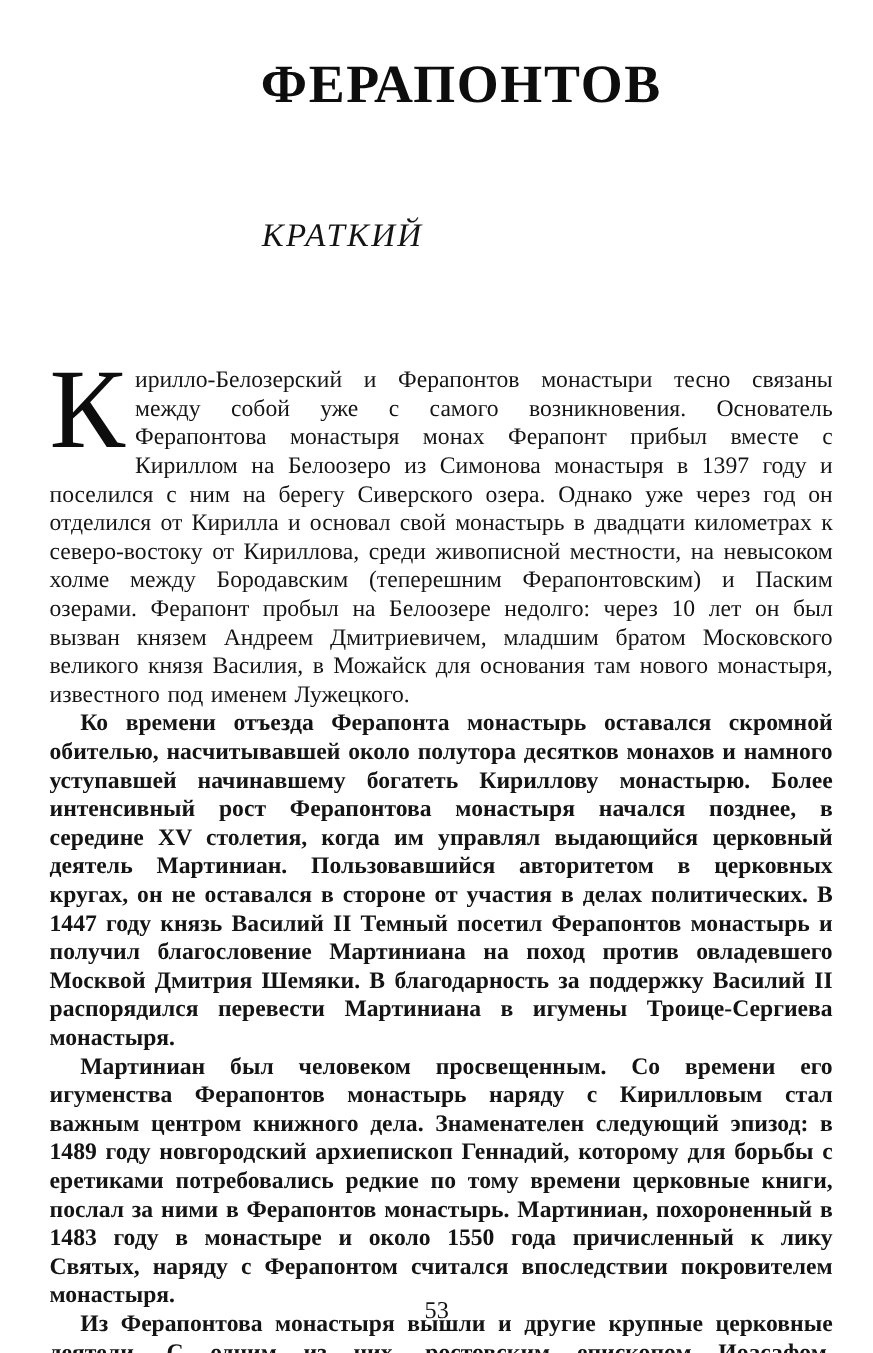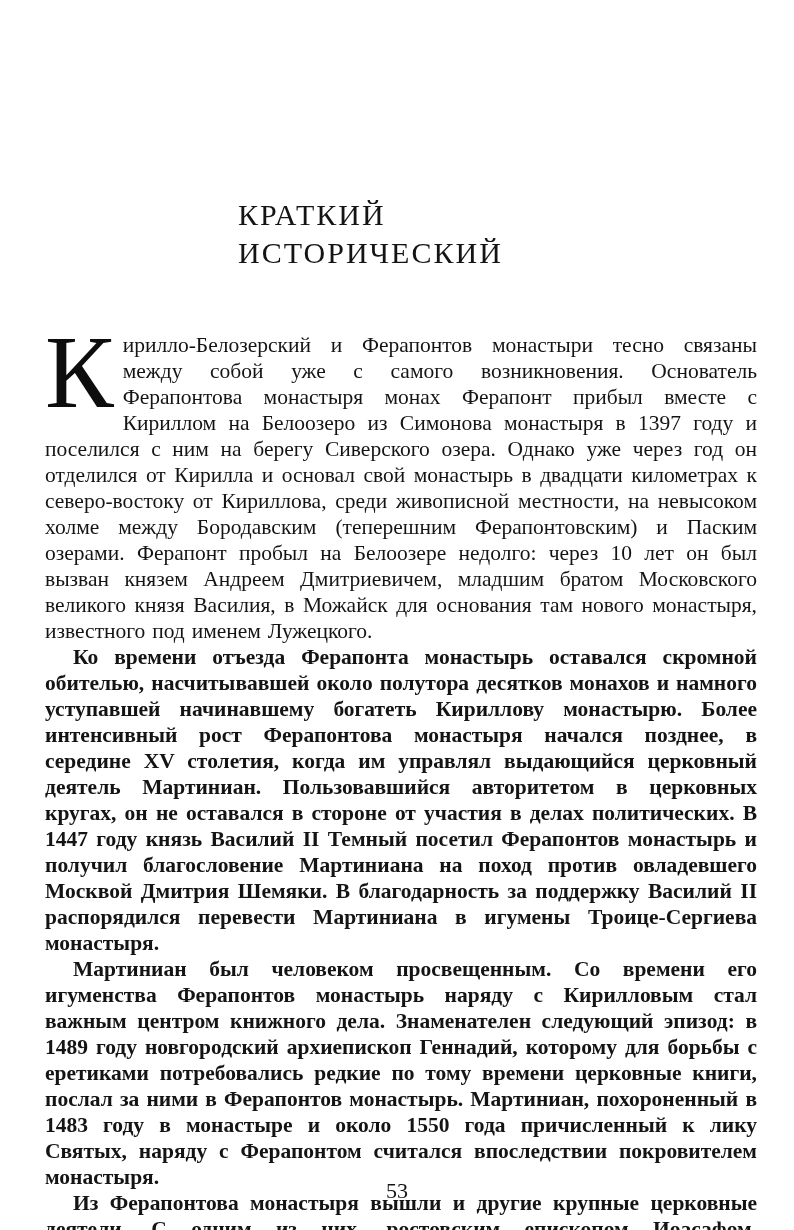--- a/index.html
+++ b/index.html
@@ -32,20 +32,21 @@
   .subtitle {
     margin: 0;
     position: absolute;
     left: 238px;
     top: 196px;
     font-size: 30px;
     font-weight: normal;
     line-height: 38px;
     letter-spacing: 2px;
     color: #141414;
+    font-style: italic;
   }
   .subtitle .line { display: block; }
   .body-text {
     position: absolute;
     left: 45px;
     top: 332px;
     width: 712px;
     font-size: 21.5px;
     line-height: 26px;
     text-align: justify;
@@ -76,25 +77,25 @@
     font-size: 22px;
     color: #141414;
   }
 </style>
 </head>
 <body>
 
 <div class="page">
 
   <h1 class="title">
+    <span class="line">ФЕРАПОНТОВ</span>
   </h1>
 
   <h2 class="subtitle">
     <span class="line">КРАТКИЙ</span>
-    <span class="line">ИСТОРИЧЕСКИЙ</span>
   </h2>
 
   <div class="body-text">
     <p class="para">
       <span class="drop-cap">К</span><span>ирилло-Белозерский и Ферапонтов монастыри тесно связаны между собой уже с самого возникновения. Основатель Ферапонтова монастыря монах Ферапонт прибыл вместе с Кириллом на Белоозеро из Симонова монастыря в 1397 году и поселился с ним на берегу Сиверского озера. Однако уже через год он отделился от Кирилла и основал свой монастырь в двадцати километрах к северо-востоку от Кириллова, среди живописной местности, на невысоком холме между Бородавским (теперешним Ферапонтовским) и Паским озерами. Ферапонт пробыл на Белоозере недолго: через 10 лет он был вызван князем Андреем Дмитриевичем, младшим братом Московского великого князя Василия, в Можайск для основания там нового монастыря, известного под именем Лужецкого.</span>
     </p>
     <p class="para indent">Ко времени отъезда Ферапонта монастырь оставался скромной обителью, насчитывавшей около полутора десятков монахов и намного уступавшей начинавшему богатеть Кириллову монастырю. Более интенсивный рост Ферапонтова монастыря начался позднее, в середине XV столетия, когда им управлял выдающийся церковный деятель Мартиниан. Пользовавшийся авторитетом в церковных кругах, он не оставался в стороне от участия в делах политических. В 1447 году князь Василий II Темный посетил Ферапонтов монастырь и получил благословение Мартиниана на поход против овладевшего Москвой Дмитрия Шемяки. В благодарность за поддержку Василий II распорядился перевести Мартиниана в игумены Троице-Сергиева монастыря.</p>
     <p class="para indent">Мартиниан был человеком просвещенным. Со времени его игуменства Ферапонтов монастырь наряду с Кирилловым стал важным центром книжного дела. Знаменателен следующий эпизод: в 1489 году новгородский архиепископ Геннадий, которому для борьбы с еретиками потребовались редкие по тому времени церковные книги, послал за ними в Ферапонтов монастырь. Мартиниан, похороненный в 1483 году в монастыре и около 1550 года причисленный к лику Святых, наряду с Ферапонтом считался впоследствии покровителем монастыря.</p>
     <p class="para indent">Из Ферапонтова монастыря вышли и другие крупные церковные деятели. С одним из них, ростовским епископом Иоасафом, происходившим из знатного рода князей Оболенских и в прошлом ферапонтовским иноком, принято связывать начало каменного строительства в монастыре. Возвращение оставившего ростовскую кафедру епископа в Ферапонтов</p>
   </div>

